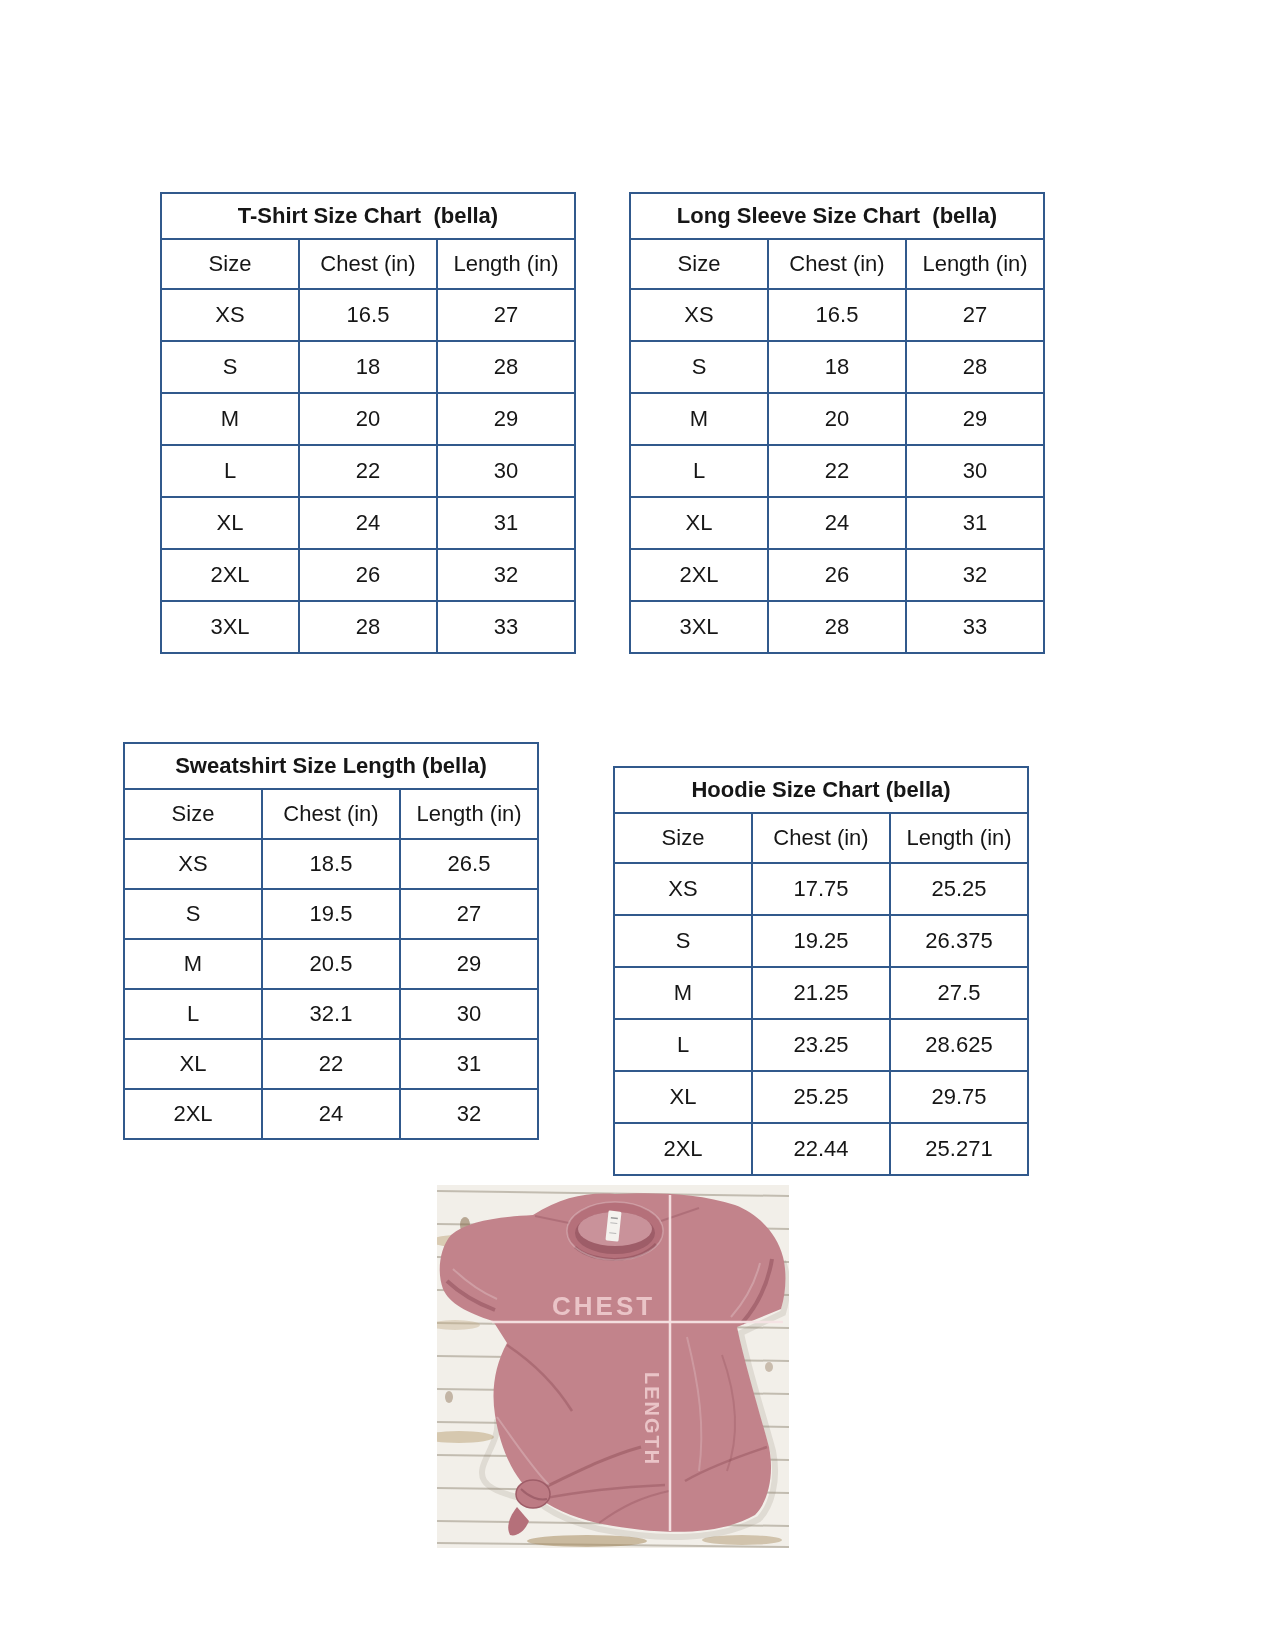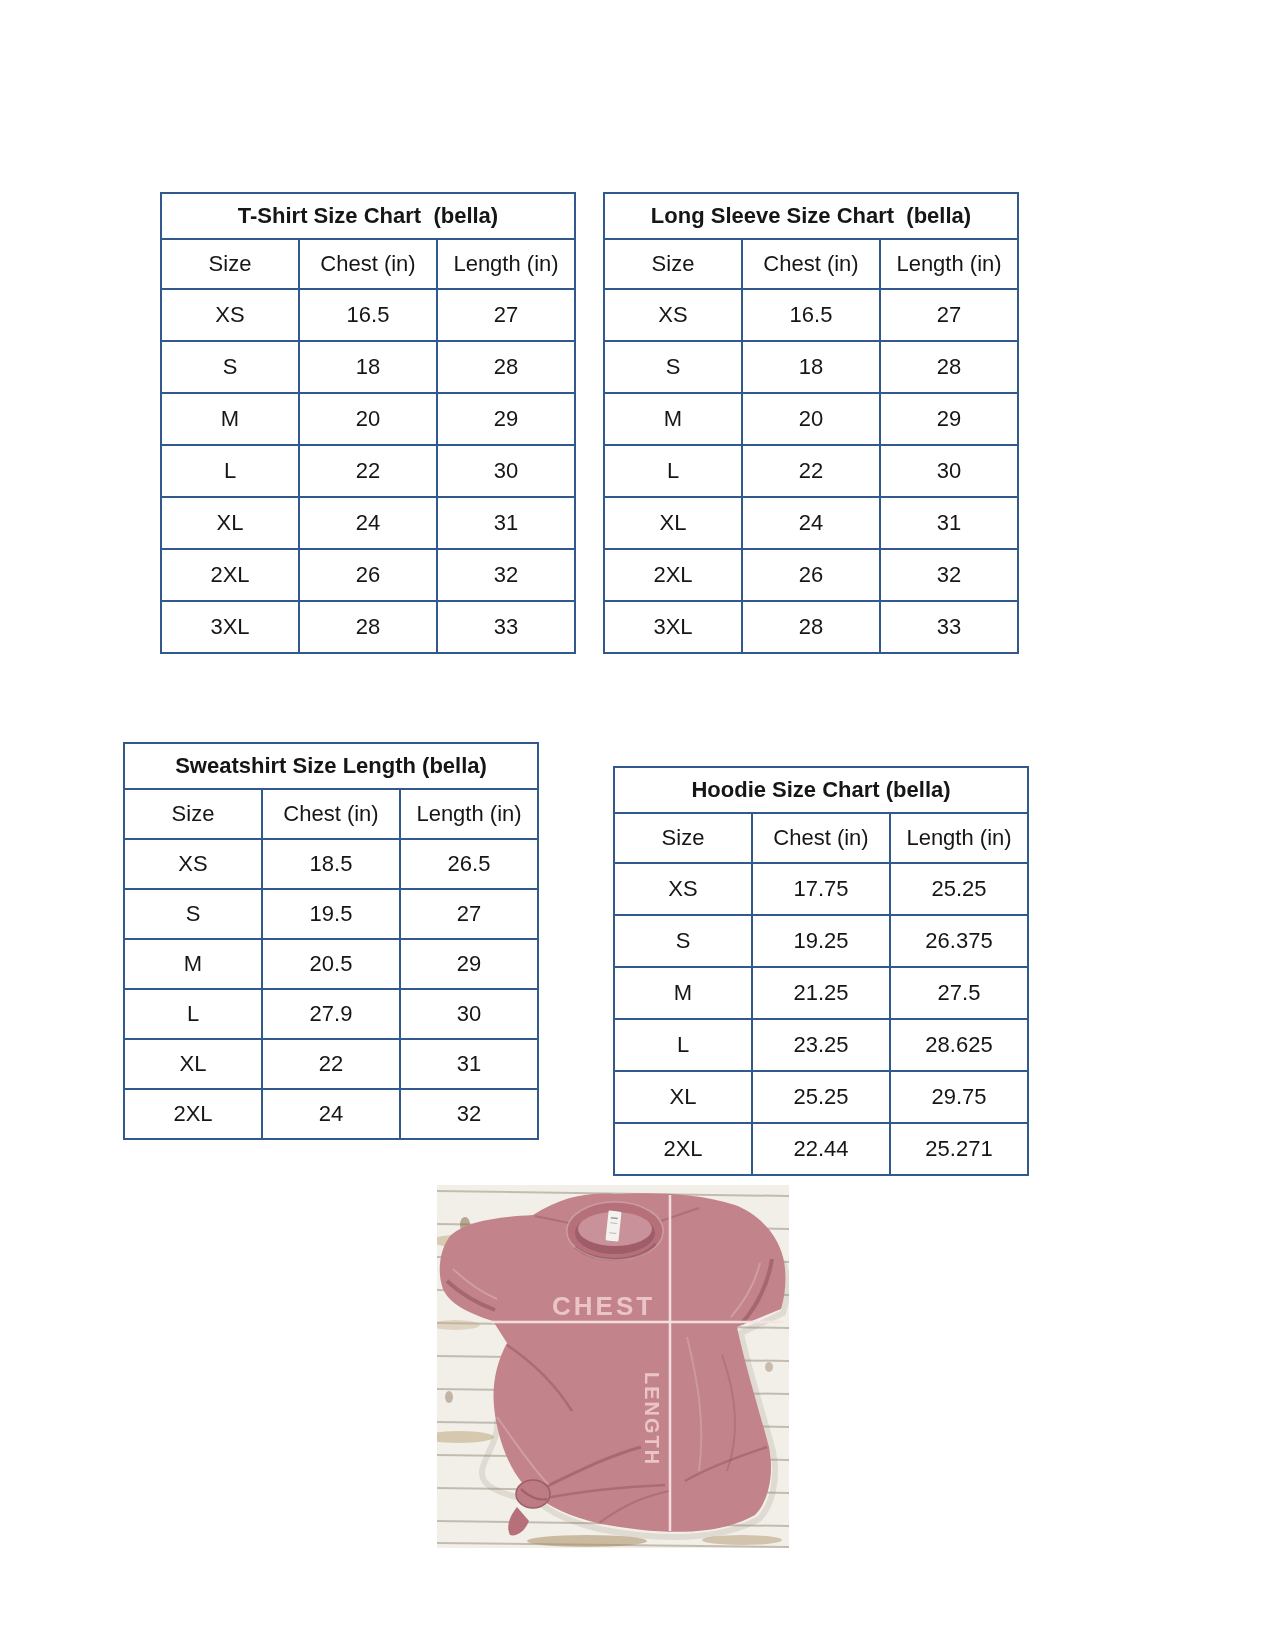--- a/index.html
+++ b/index.html
@@ -28,21 +28,21 @@
   table.size-table .title-row{height:46px;}
   table.size-table .header-row{height:50px;}
   table.size-table .data-row{height:var(--dh,52px);border-radius:21px;}
   td.title-cell{
     font-weight:bold;
     font-size:23px;
     white-space:pre;
     color:#000000;
   }
   #table-tshirt{left:136px;top:192px;margin-left:24px;}
-  #table-longsleeve{left:603px;top:192px;}
+  #table-longsleeve{left:629px;top:192px;}
   #table-sweatshirt{left:123px;top:742px;--dh:50px;}
   #table-hoodie{left:613px;top:742px;margin-top:24px;}
   #photo{
     position:absolute;
     left:437px;top:1185px;
     width:404px;height:363px;
   }
   #photo svg{display:block;}
   .overlay-label{
     font-family:"Liberation Sans", sans-serif;
@@ -172,21 +172,21 @@
           <td class="data-cell">19.5</td>
           <td class="data-cell">27</td>
         </tr>
         <tr class="data-row">
           <td class="data-cell">M</td>
           <td class="data-cell">20.5</td>
           <td class="data-cell">29</td>
         </tr>
         <tr class="data-row">
           <td class="data-cell">L</td>
-          <td class="data-cell">27.9</td>
+          <td class="data-cell">32.1</td>
           <td class="data-cell">30</td>
         </tr>
         <tr class="data-row">
           <td class="data-cell">XL</td>
           <td class="data-cell">22</td>
           <td class="data-cell">31</td>
         </tr>
         <tr class="data-row">
           <td class="data-cell">2XL</td>
           <td class="data-cell">24</td>

